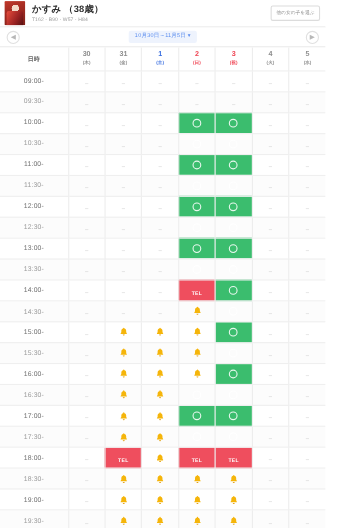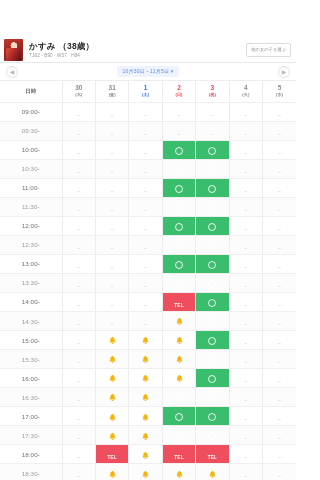--- a/index.html
+++ b/index.html
@@ -2,21 +2,21 @@
 <html><head>
 <meta charset="utf-8">
 <style>
   * { box-sizing: border-box; margin: 0; padding: 0; }
   html, body {
     width: 296px; height: 480px;
     background: #ffffff;
     font-family: "Liberation Sans", "DejaVu Sans", sans-serif;
     overflow: hidden;
   }
-  .app { width: 296px; height: 336px; position: relative; background:#fff;margin-top:38px; }
+  .app { width: 296px; height: 336px; position: relative; background:#fff; }
 
   
   .profile {
     display: flex; align-items: center;
     padding: 3px 5px 3px 4px;
     height: 25px;
     border-bottom: 1px solid #e8e8e8;
     background: #fff;
   }
   .avatar {

